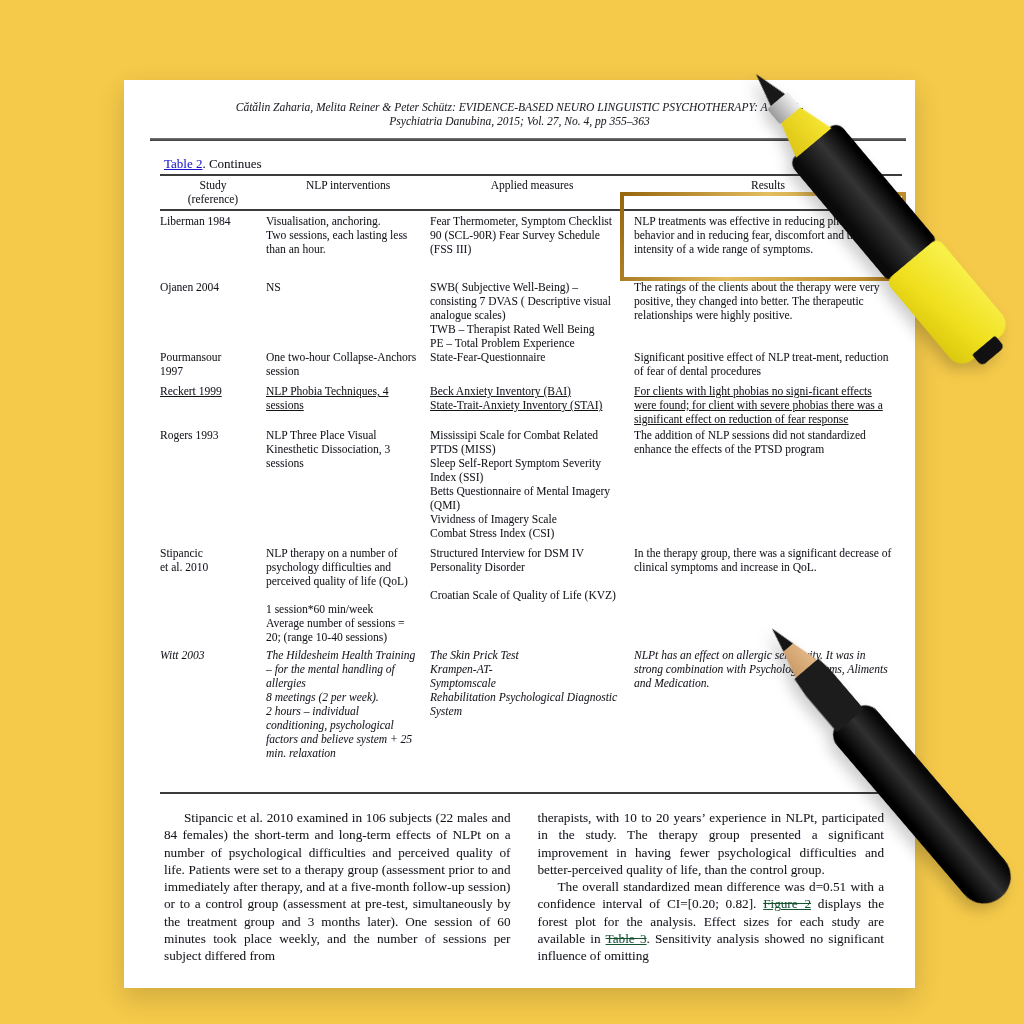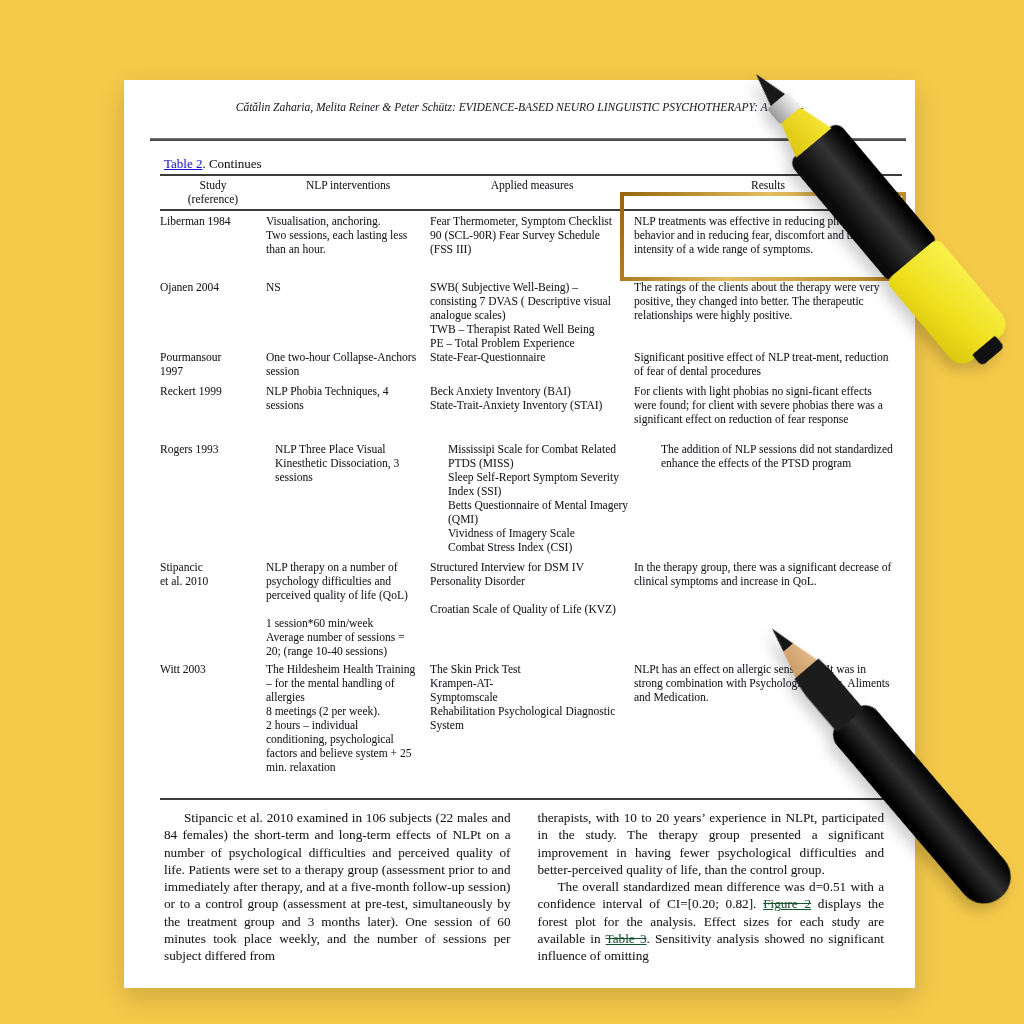--- a/index.html
+++ b/index.html
@@ -20,40 +20,40 @@
   }
   .header-rule{
     position:absolute;top:58px;left:26px;width:756px;height:3px;
     background:linear-gradient(#777,#3a3a3a);
   }
   .table-caption{position:absolute;top:76px;left:40px;font-size:13px;}
   .caption-link{color:#1717C8;font-weight:normal;text-decoration:underline;cursor:pointer;}
   .nlp-table{
     position:absolute;top:94px;left:36px;width:742px;
     font-size:11.5px;line-height:14px;
-    border-bottom:2px solid #3c3c3c;padding-bottom:4px;
+    border-bottom:2px solid #3c3c3c;padding-bottom:12px;
   }
   .thead{
     display:grid;grid-template-columns:106px 164px 204px 268px;
     border-top:2px solid #3c3c3c;border-bottom:2px solid #3c3c3c;
     text-align:center;padding:2px 0 3px 0;
   }
   .thead > div{white-space:pre-line;}
   .trow{
     display:grid;grid-template-columns:106px 164px 204px 268px;
     margin-top:0;
   }
   .trow > div{white-space:pre-line;padding-right:10px;}
   .r1{margin-top:3px;margin-bottom:24px;}
   .r2{margin-bottom:0px;}
   .r3{margin-bottom:6px;}
-  .r4{margin-bottom:16px;}
-  .r5{margin-bottom:6px;gap:9px;}
+  .r4{margin-bottom:2px;text-decoration:underline;}
+  .r5{margin-bottom:6px;}
   .r6{margin-bottom:4px;}
-  .r7{margin-bottom:20px;}
+  .r7{margin-bottom:20px;font-style:italic;}
   .highlight-box{
     position:absolute;left:496px;top:112px;width:278px;height:81px;
     border:4px solid #C8912C;
     border-image:linear-gradient(115deg,#96660f,#e3bd5e 45%,#b3801f) 1;
     pointer-events:none;z-index:3;background:transparent;
   }
   .body-columns{
     position:absolute;top:729px;left:40px;width:720px;
     display:grid;grid-template-columns:1fr 1fr;column-gap:27px;
     font-size:13.2px;line-height:17.3px;text-align:justify;
@@ -98,20 +98,21 @@
     background:linear-gradient(180deg,#070707 8%,#303030 45%,#000 90%);
     border-radius:16px 26px 26px 16px;}
 </style>
 </head>
 <body>
 
 <div class="paper scanish">
 
   <div class="journal-header">
     <div>Cătălin Zaharia, Melita Reiner &amp; Peter Schütz: EVIDENCE-BASED NEURO LINGUISTIC PSYCHOTHERAPY: A META-</div>
+    <div>Psychiatria Danubina, 2015; Vol. 27, No. 4, pp 355–363</div>
   </div>
   <div class="header-rule"></div>
 
   <div class="table-caption">
     <span class="caption-link">Table 2</span><span>. Continues</span>
   </div>
 
   <div class="nlp-table">
     <div class="thead">
       <div>Study

